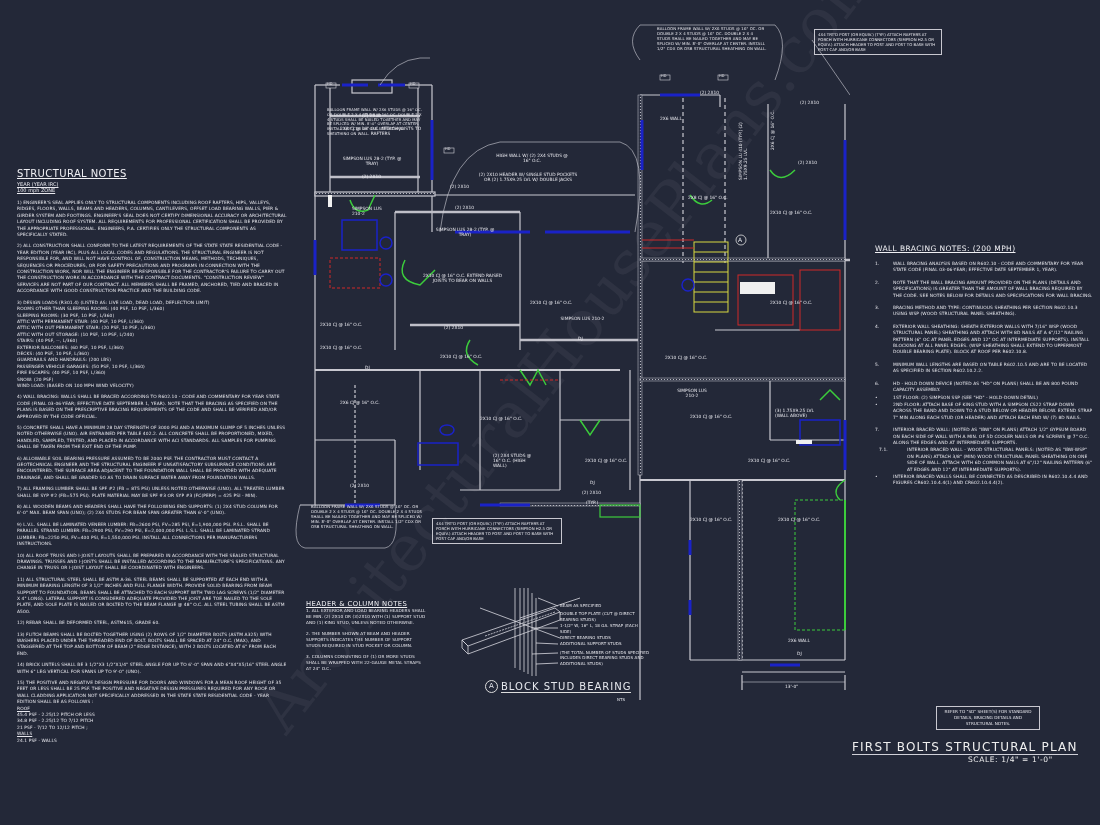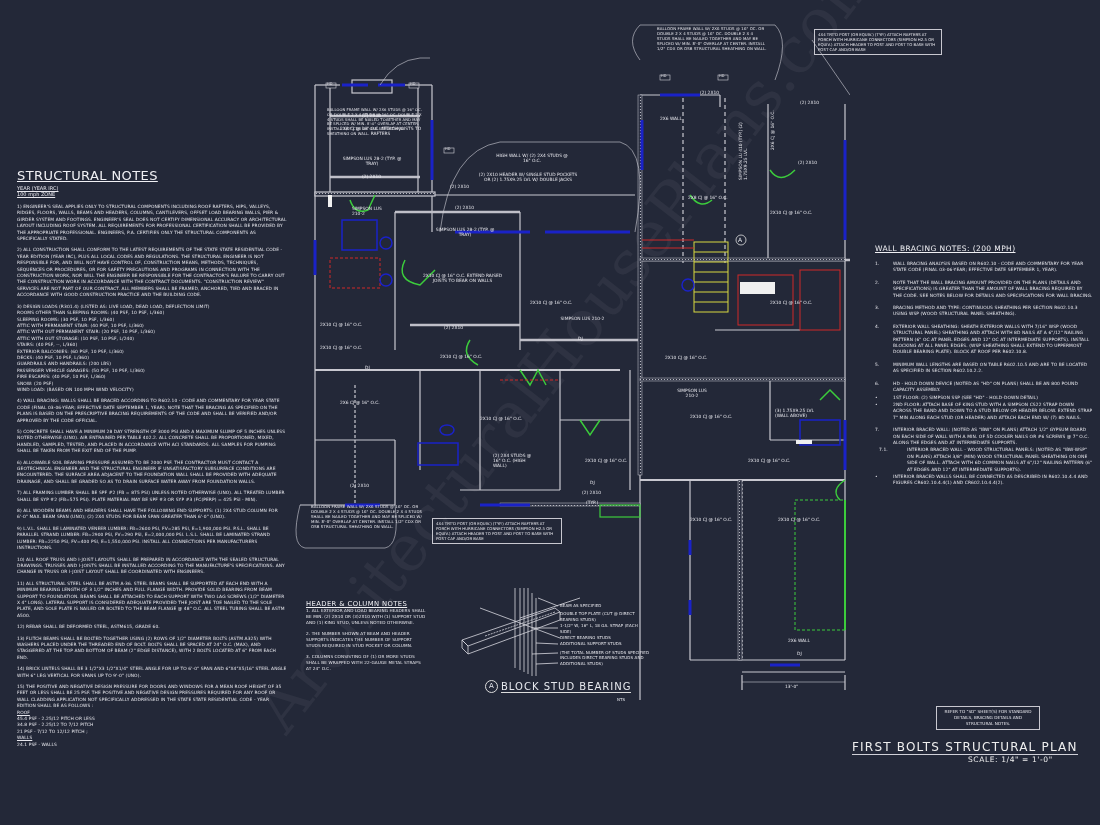--- a/index.html
+++ b/index.html
@@ -1,18 +1,18 @@
 <!DOCTYPE html>
 <html><head>
 <meta charset="utf-8">
 <style>
   html,body{margin:0;padding:0;}
   body{width:1100px;height:825px;background:#232838;position:relative;overflow:hidden;font-family:"DejaVu Sans",sans-serif;color:#e6e8ee;}
   .abs{position:absolute;}
-  .note-title{font-size:13px;letter-spacing:0.4px;text-decoration:underline;color:#f0f0f4;}
+  .note-title{font-size:10px;letter-spacing:0.4px;text-decoration:underline;color:#f0f0f4;}
   .note{font-size:4.4px;line-height:6.4px;color:#e8e8ee;text-transform:uppercase;letter-spacing:0.1px;}
   .note p{margin:0 0 5px 0;}
   .sub{font-size:5px;color:#e8e8ee;text-decoration:underline;}
   .wb-list{margin:0;padding:0;list-style:none;}
   .wb-list li{display:flex;gap:8px;margin-bottom:6px;}
   .wb-list .num{width:10px;flex:none;}
   .box{border:1px solid #c8c8d0;padding:2px 3px;font-size:4.2px;line-height:6px;color:#e8e8ee;text-transform:uppercase;}
   .plan-label{font-size:4.4px;color:#e8e8ee;white-space:nowrap;text-transform:uppercase;}
   .title-big{font-size:12px;letter-spacing:1.2px;border-bottom:1px solid #d0d0d8;color:#eee;}
   .scale{font-size:7.5px;letter-spacing:0.6px;color:#eee;}

